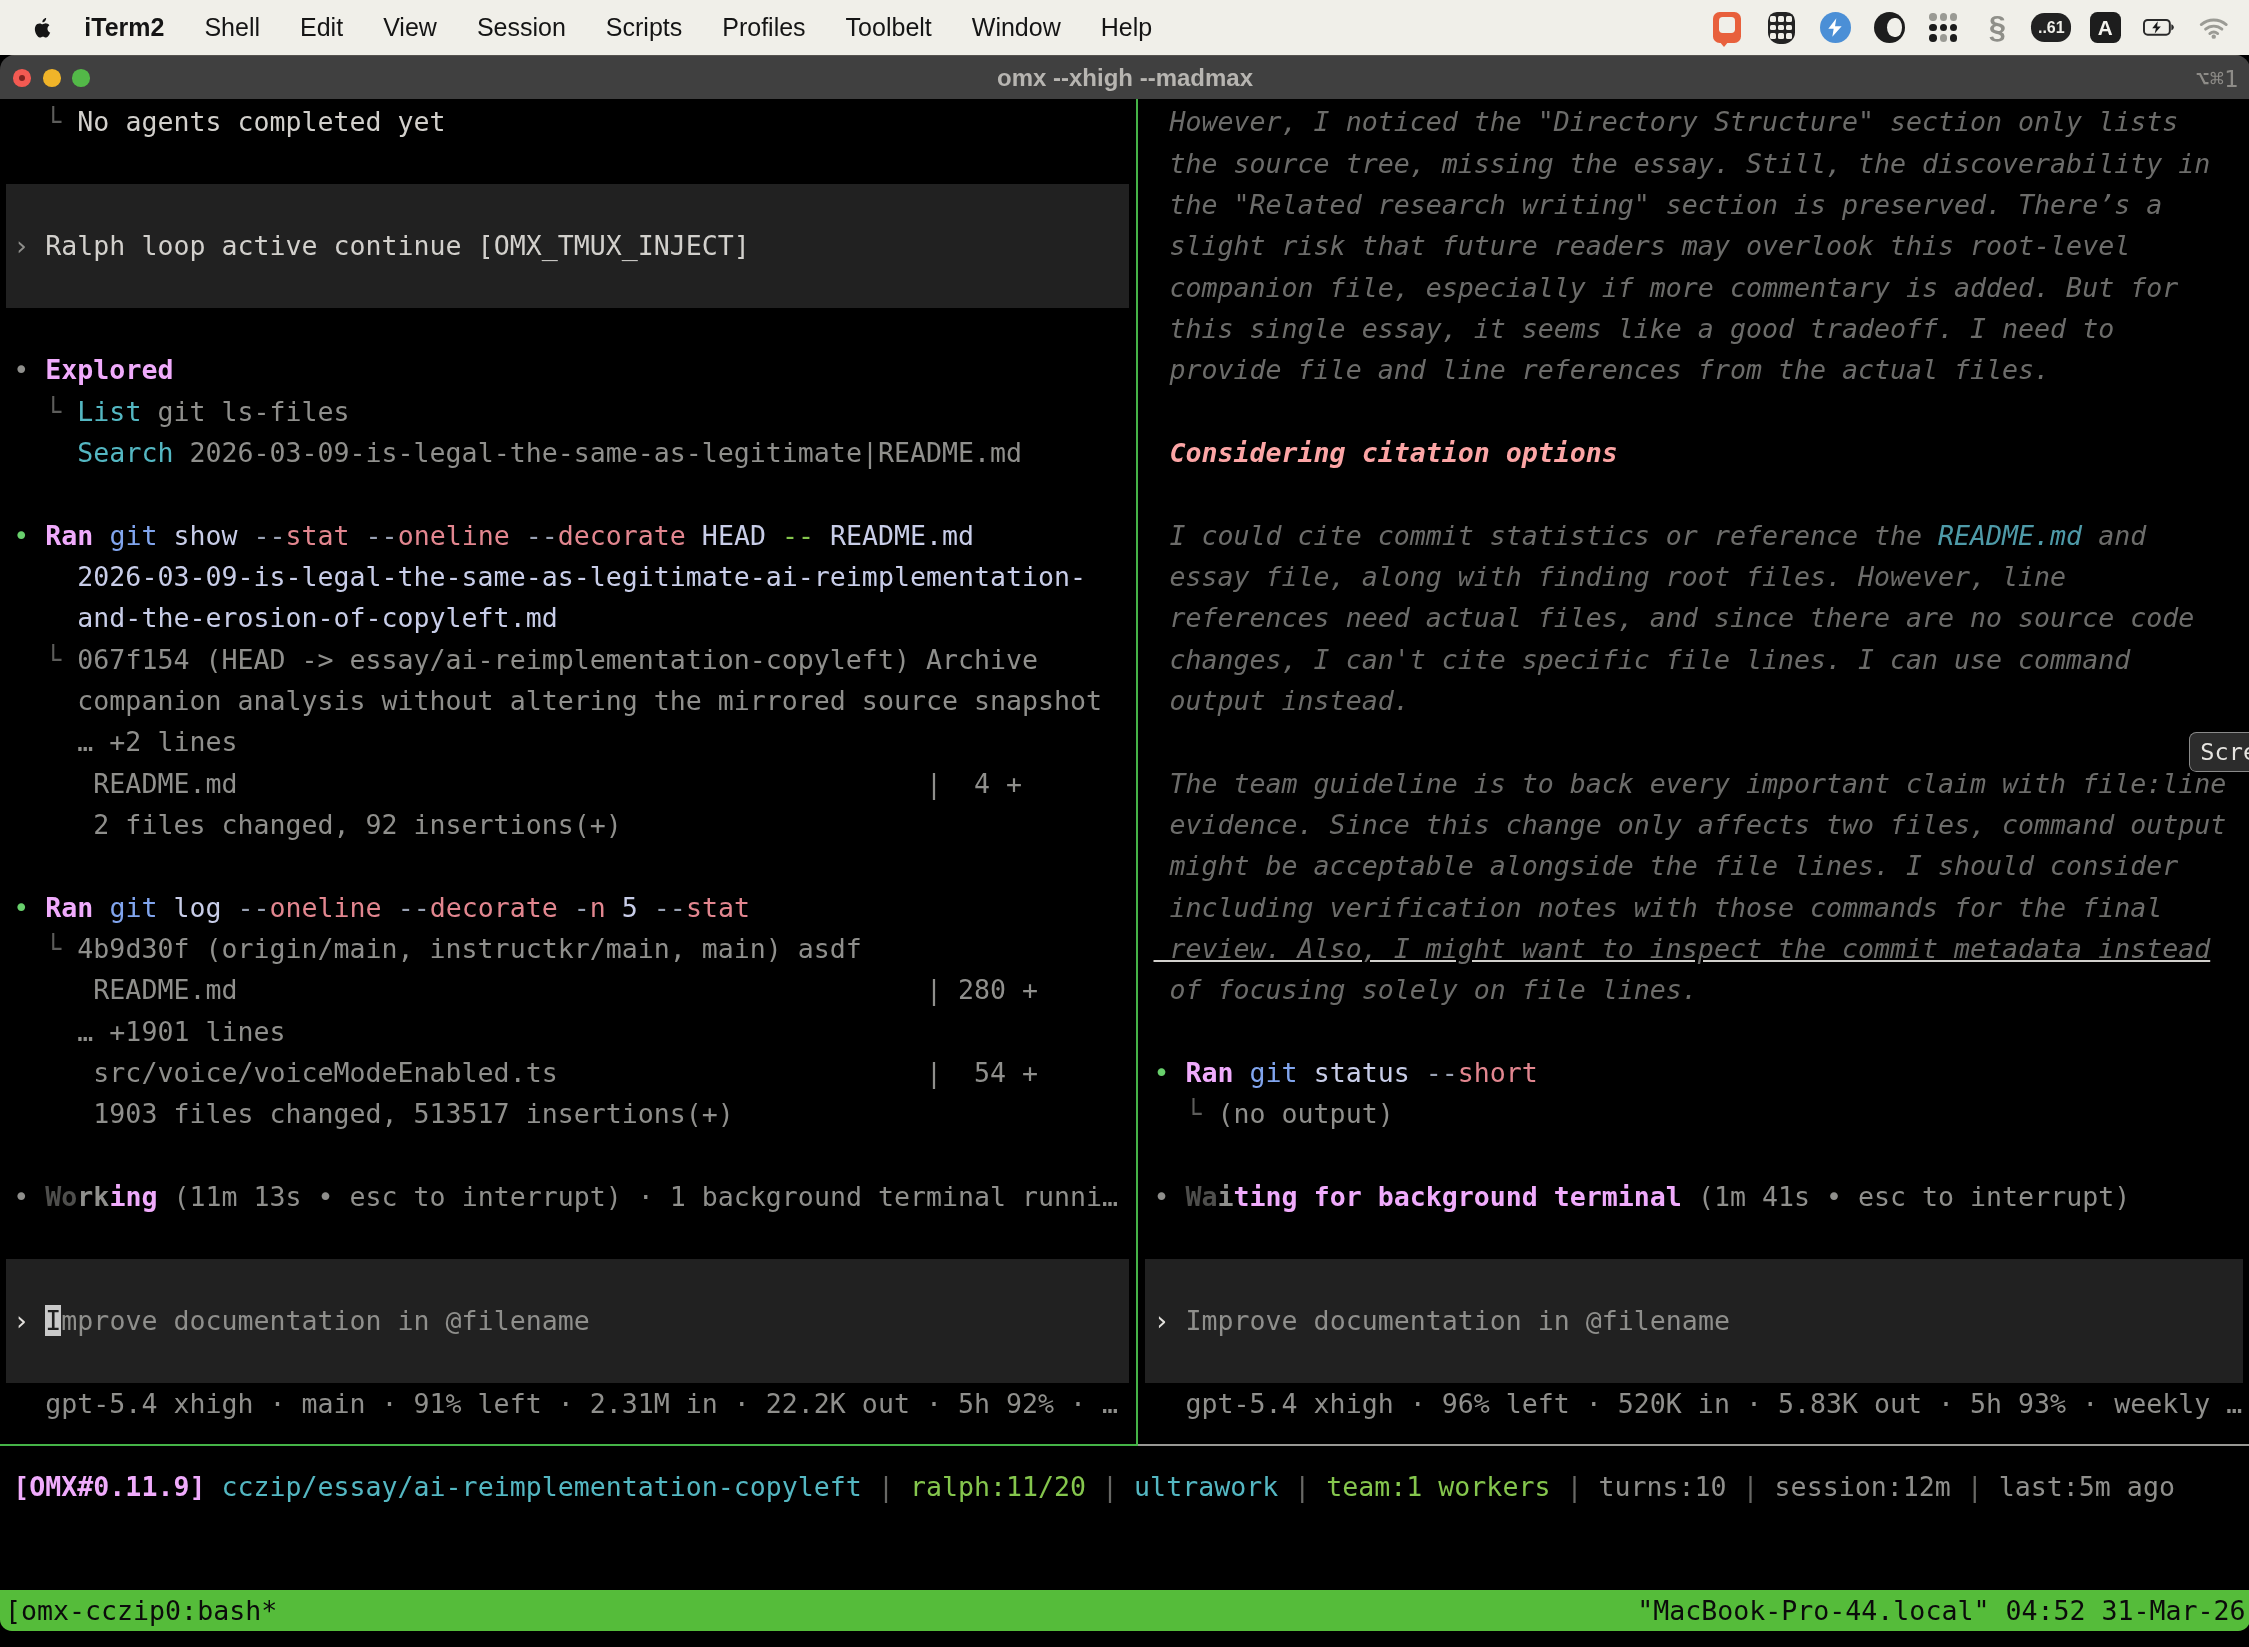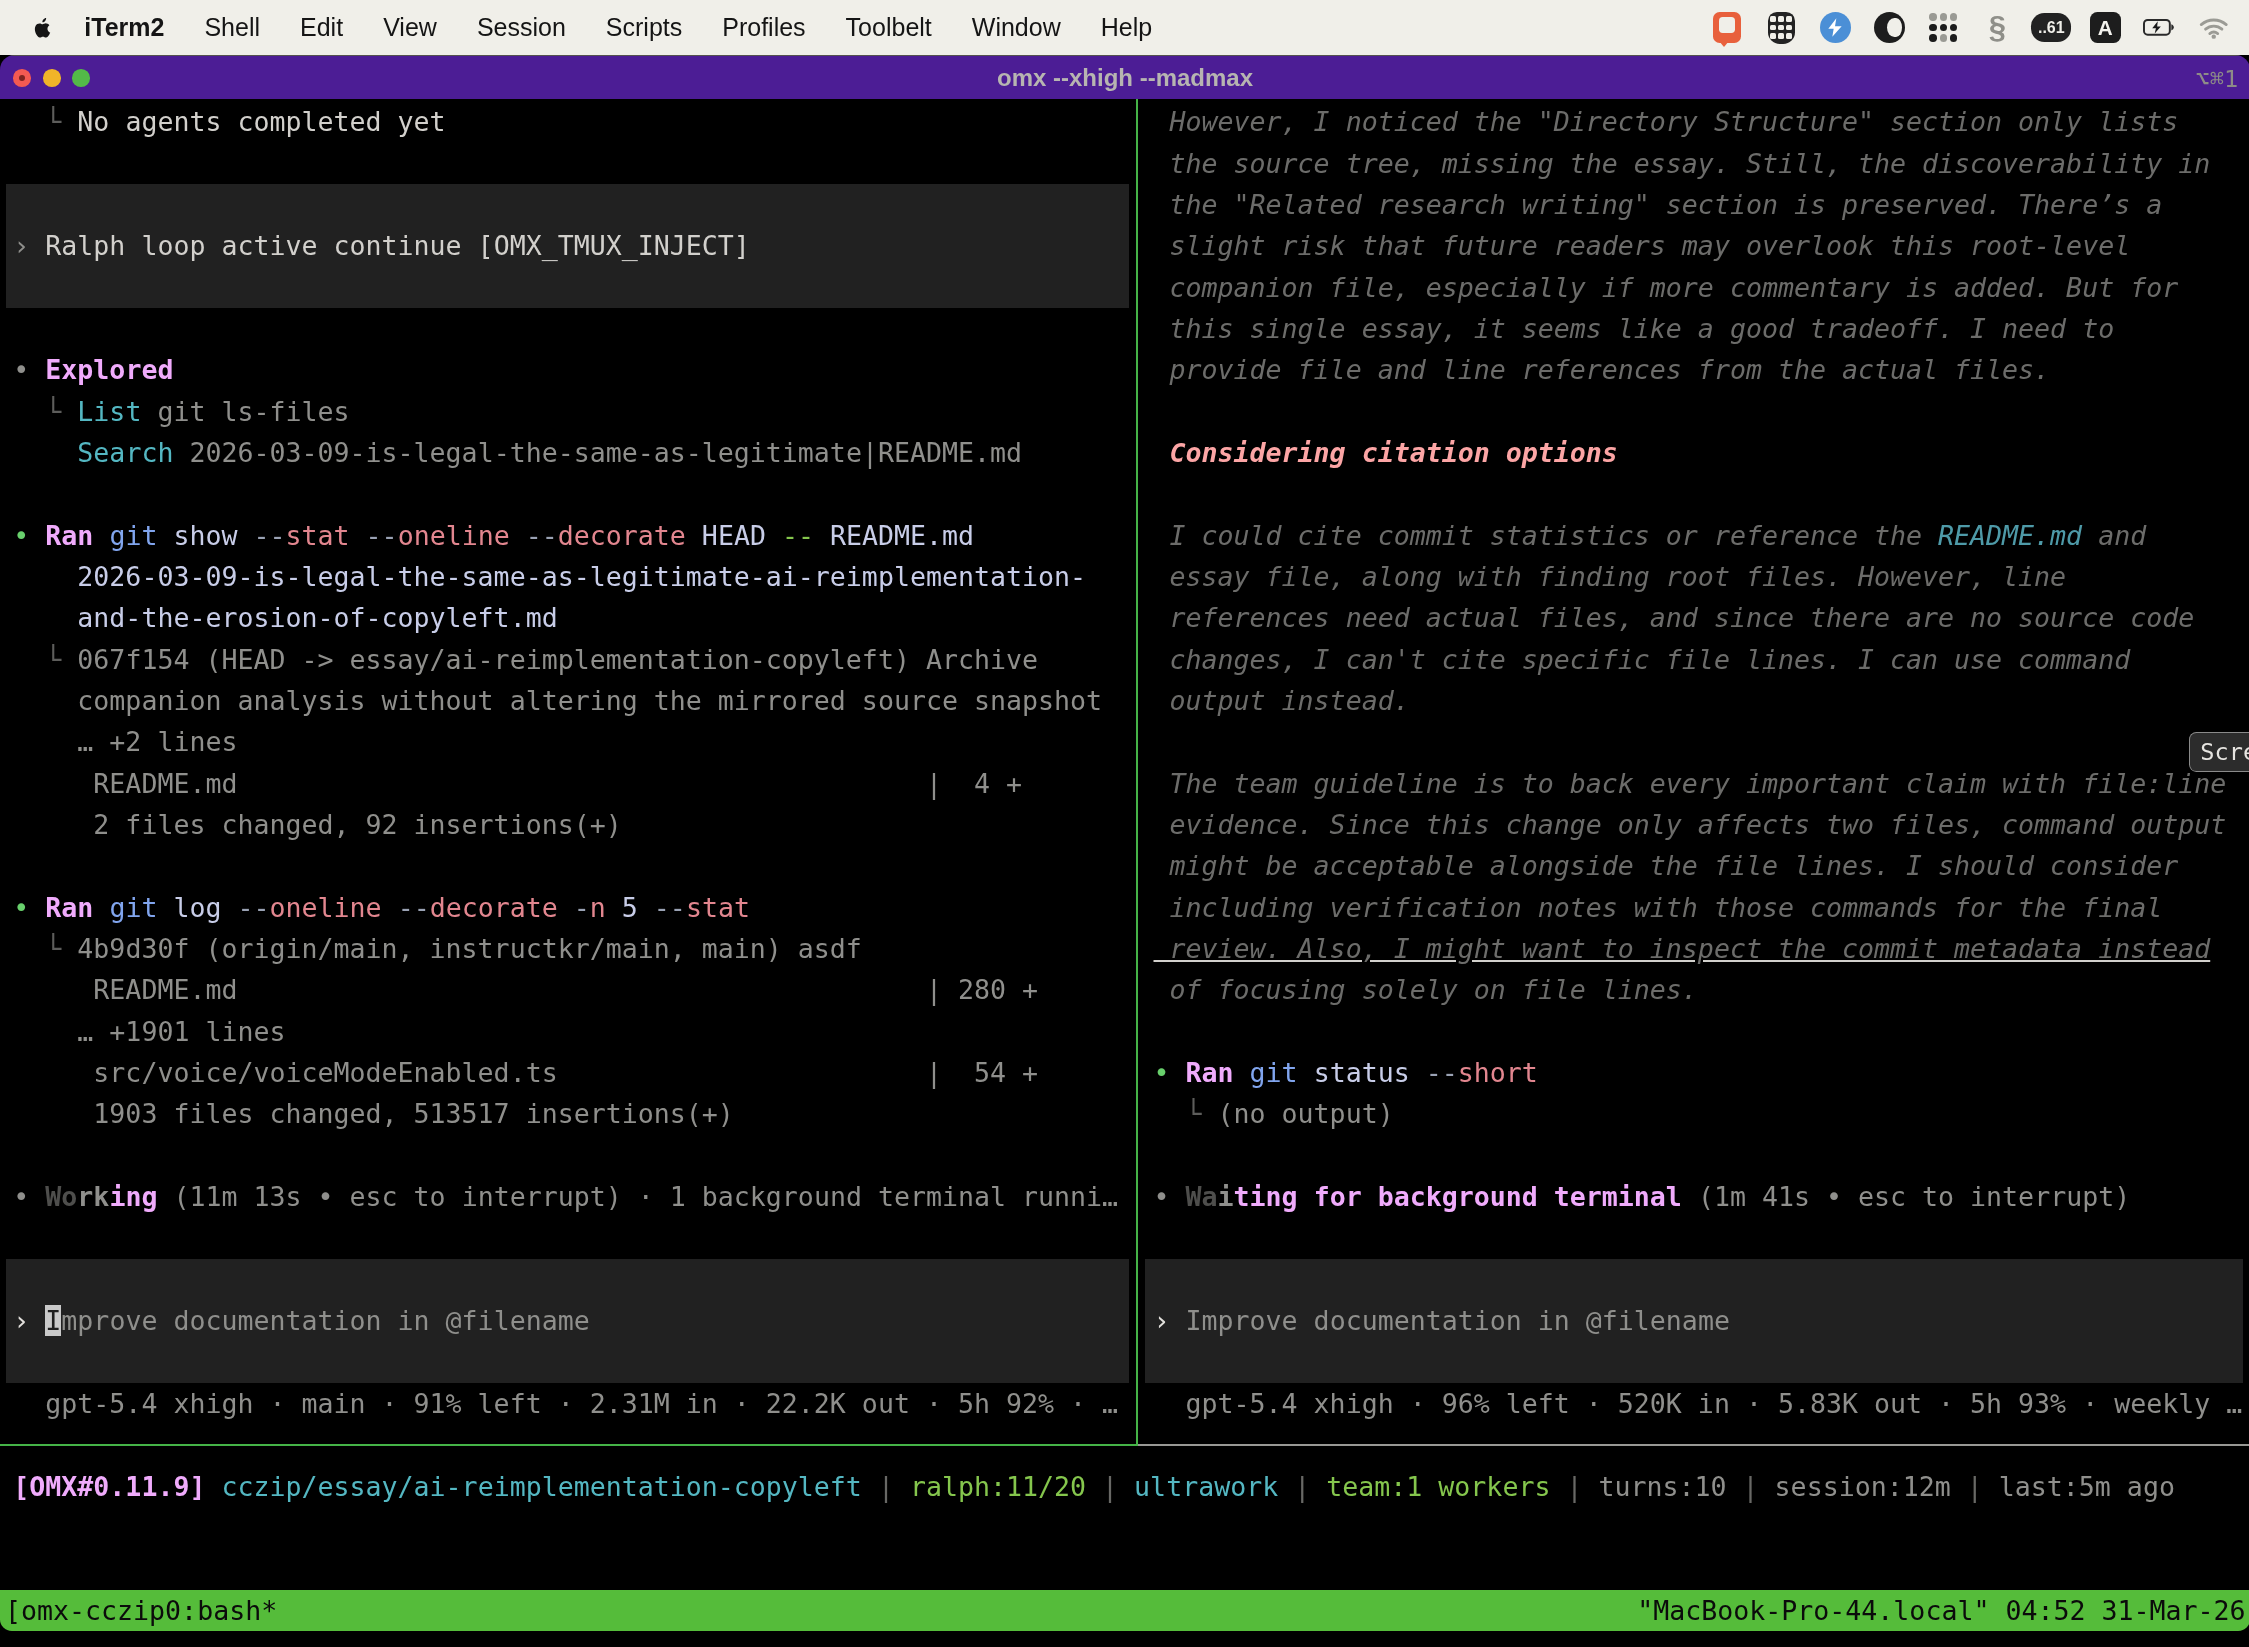--- a/index.html
+++ b/index.html
@@ -23,21 +23,21 @@
   .ic-moon:after{content:"";position:absolute;right:3px;top:5.9px;width:14.8px;height:19px;background:#f0efe9;border-radius:50% 40% 40% 50%/50%;}
   .ic-dots{display:grid;grid-template-columns:repeat(3,7.4px);grid-template-rows:repeat(3,7.4px);gap:3px;}
   .ic-dots i{border-radius:50%;background:#9a9a94;}
   .ic-dots i.b{background:#1c1c1c;}
   .ic-squig{font-size:31px;color:#8f8f89;font-weight:700;}
   .ic-61{background:#222;border-radius:13.3px;color:#f0efe9;font-size:16px;font-weight:700;padding:5.2px 6.6px;letter-spacing:0;}
   .ic-a{width:31px;height:31px;background:#1d1d1d;border-radius:7.4px;color:#f4f3ee;font-weight:700;font-size:20.7px;display:flex;align-items:center;justify-content:center;}
 
   
   #window{position:absolute;top:55px;left:0;width:2250px;height:1576px;background:#000;border-radius:14.8px 14.8px 11.8px 11.8px;overflow:hidden;z-index:10;}
-  #titlebar{position:absolute;top:0;left:0;width:100%;height:44px;background:#4c1d95;border-top:1.5px solid #55534f;box-sizing:border-box;}
+  #titlebar{position:absolute;top:0;left:0;width:100%;height:44px;background:#404040;border-top:1.5px solid #55534f;box-sizing:border-box;}
   .tl{position:absolute;top:13.3px;width:17.7px;height:17.7px;border-radius:50%;}
   .tl.red{left:13.3px;background:#f35a52;}
   .tl.red:after{content:"";position:absolute;left:5.9px;top:5.9px;width:5.9px;height:5.9px;border-radius:50%;background:#7e2420;}
   .tl.yellow{left:43px;background:#f0b429;}
   .tl.green{left:72px;background:#53b948;}
   #win-title{position:absolute;top:0;left:0;width:100%;height:44px;display:flex;align-items:center;justify-content:center;color:#b7b5b1;font-size:24px;font-weight:600;}
   #win-shortcut{position:absolute;top:8.9px;right:11.8px;color:#8e8c88;font-size:23.6px;}
 
   
   #term{position:absolute;top:44px;left:0;width:2250px;height:1345px;background:#000;}

